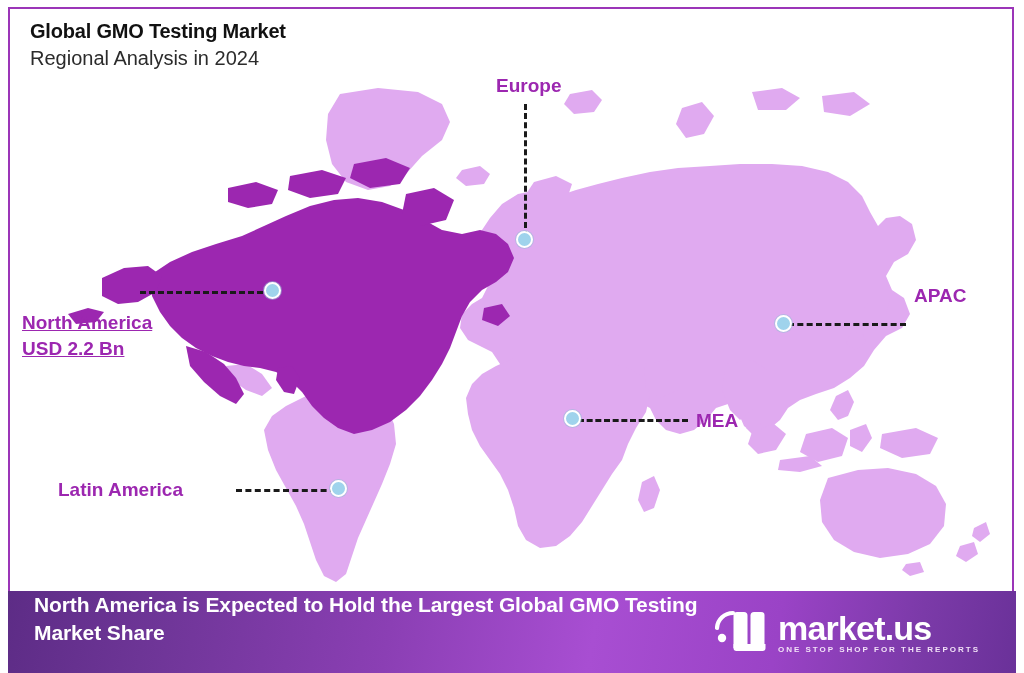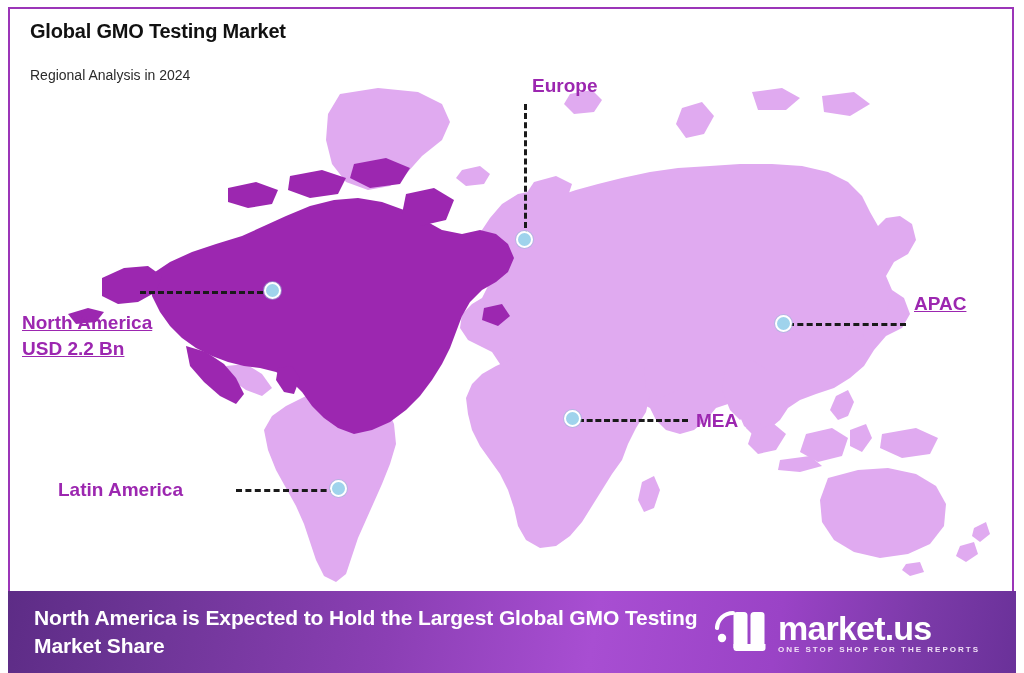--- a/index.html
+++ b/index.html
@@ -41,24 +41,24 @@
     z-index: 6;
   }
   .title {
     font-size: 20px;
     font-weight: 700;
     color: #111111;
     letter-spacing: -0.2px;
     line-height: 1.15;
   }
   .subtitle {
-    font-size: 14px;
+    font-size: 20px;
     font-weight: 400;
     color: #2b2b2b;
-    margin-top: 24px;
+    margin-top: 4px;
     line-height: 1.15;
   }
 
   
   .map-wrap {
     position: absolute;
     left: 10px;
     top: 78px;
     width: 1004px;
     height: 512px;
@@ -71,22 +71,22 @@
     position: absolute;
     color: #9c27b0;
     font-weight: 700;
     font-size: 19px;
     line-height: 1.25;
     white-space: nowrap;
     z-index: 5;
   }
   .callout.two-line { line-height: 1.35; text-decoration: underline; }
 
-  .c-europe   { left: 496px; top: 74px; margin-left: 36px; }
-  .c-apac     { left: 914px; top: 292px; text-decoration: underline; }
+  .c-europe   { left: 496px; top: 74px; }
+  .c-apac     { left: 914px; top: 284px; }
   .c-mea      { left: 696px; top: 409px; }
   .c-latam    { left: 42px;  top: 478px; margin-left: 16px; }
   .c-na       { left: 22px;  top: 310px; }
 
   
   .leader {
     position: absolute;
     z-index: 4;
     pointer-events: none;
   }
@@ -130,21 +130,20 @@
     height: 82px;
     background: linear-gradient(100deg,
         #5d2c86 0%,
         #6d3596 14%,
         #8b3fb4 38%,
         #a84ed2 58%,
         #9a43c6 76%,
         #7b3aa8 90%,
         #6a3199 100%);
     display: flex;
-    align-items: center;
     justify-content: space-between;
     padding: 0 26px 0 26px;
     z-index: 7;
   }
   .banner-text {
     color: #ffffff;
     font-size: 21px;
     font-weight: 700;
     line-height: 1.32;
     max-width: 700px;

